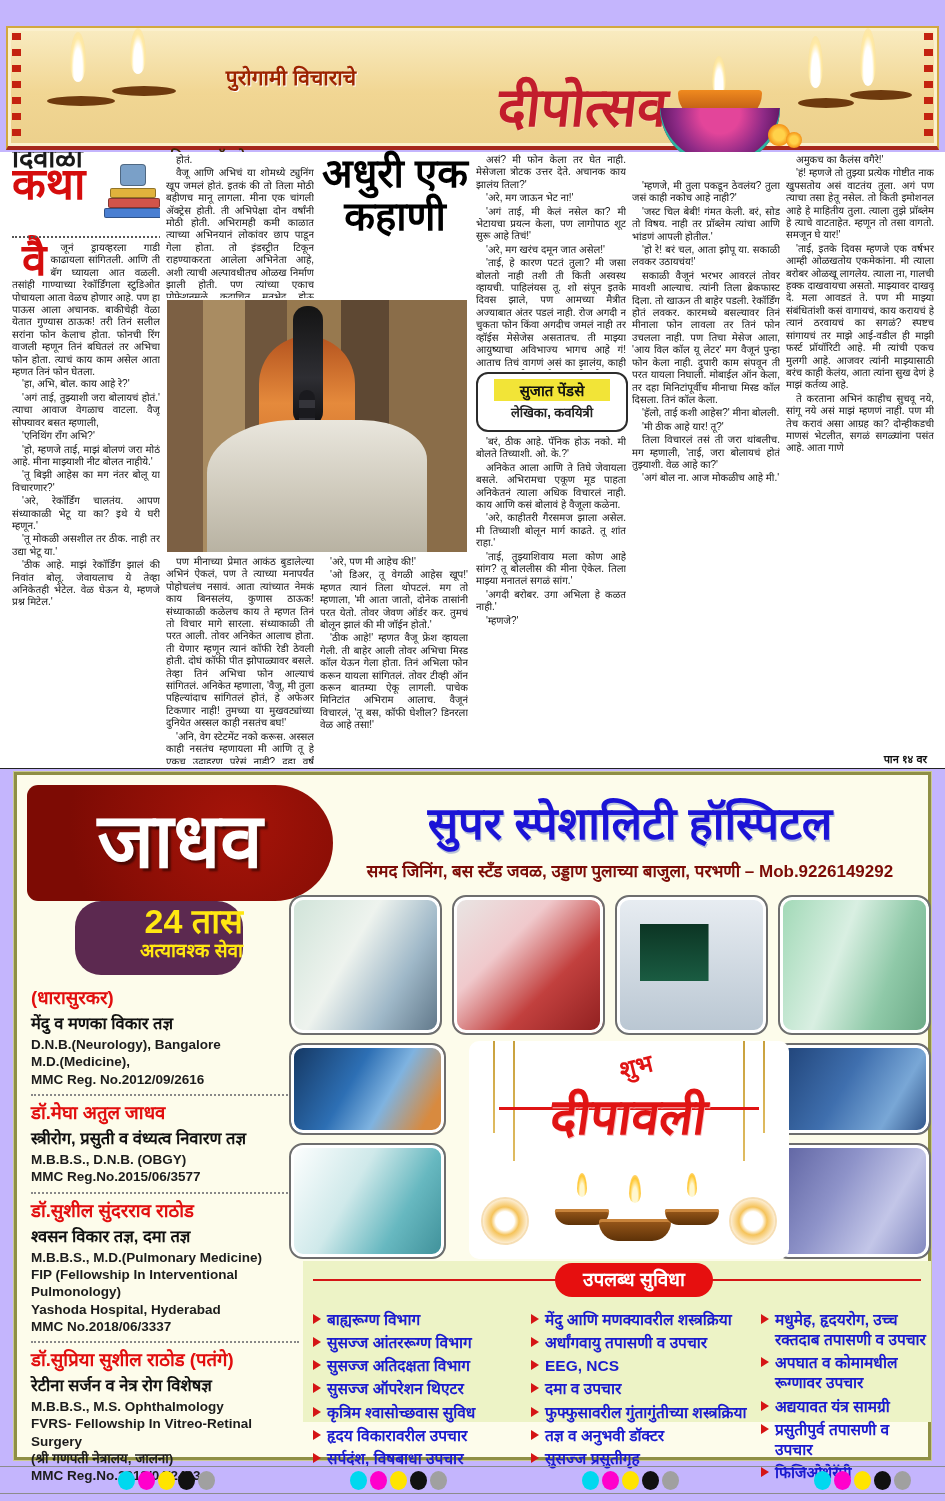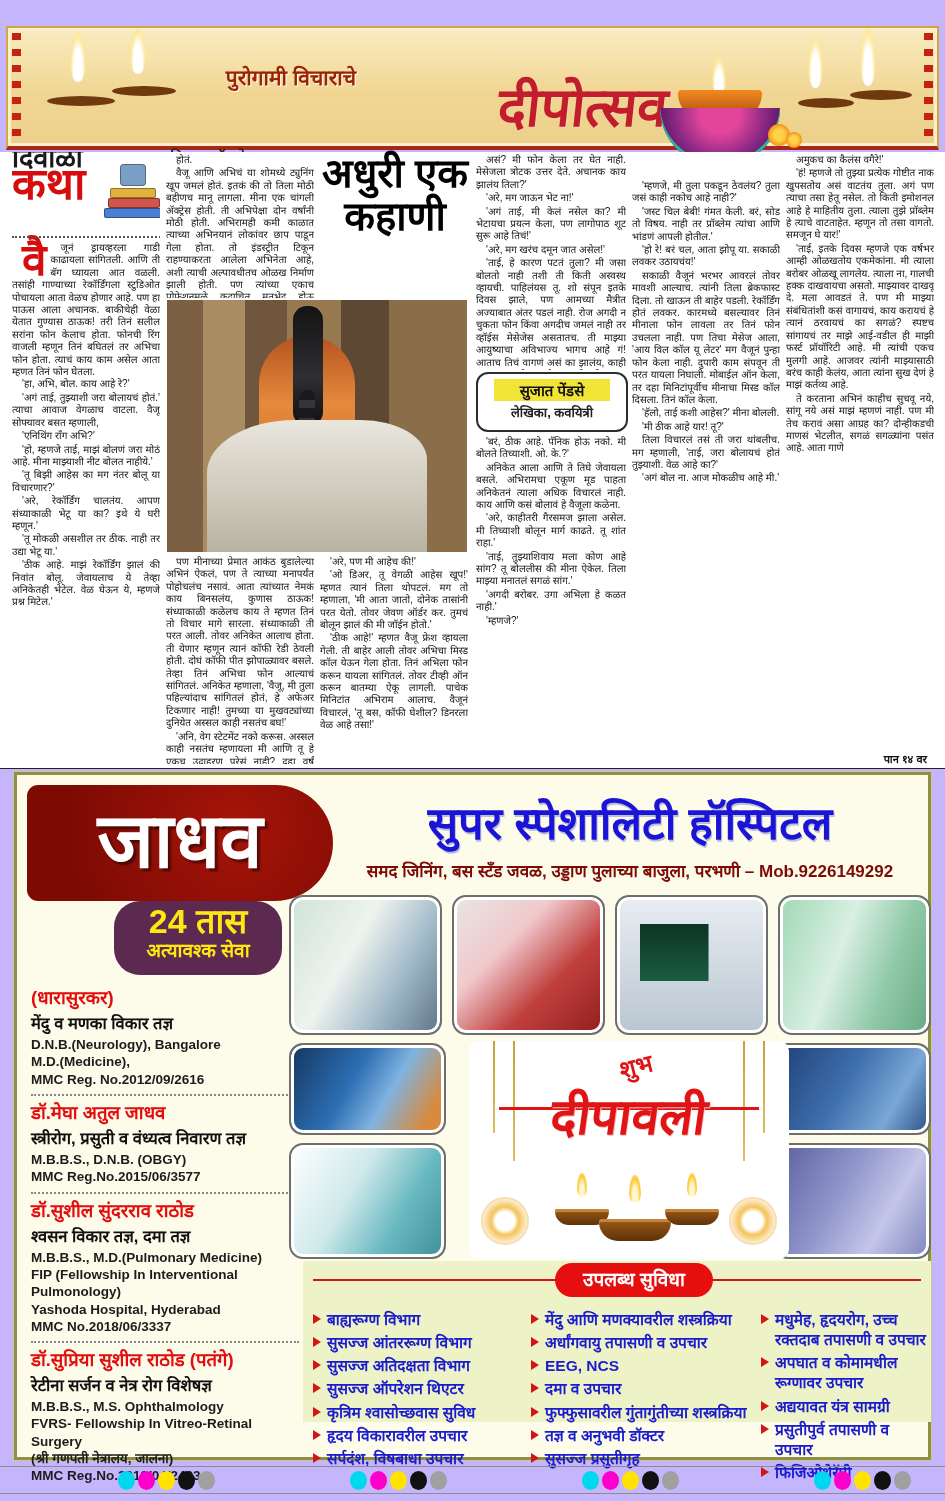--- a/index.html
+++ b/index.html
@@ -68,21 +68,21 @@
     border:3px solid #8f8f45;outline:1px solid #c9c98f;}
   .brand{position:absolute;left:10px;top:10px;width:306px;height:116px;border-radius:18px 95px 95px 18px;
     background:radial-gradient(circle at 68% 35%,#a61409,#7d0b04 75%);
     color:#fff;font-size:76px;font-weight:800;text-align:center;line-height:112px;
     text-shadow:3px 3px 2px rgba(0,0,0,.45);}
   .adtitle{position:absolute;left:318px;top:16px;width:590px;text-align:center;
     font-size:45px;font-weight:800;color:#1b13d6;text-shadow:1px 2px 0 #b9c2d8;}
   .adaddr{position:absolute;left:318px;top:84px;width:590px;text-align:center;
     font-size:17px;font-weight:800;color:#7c0b06;}
   .badge24{position:absolute;left:58px;top:126px;width:168px;height:74px;border-radius:26px;
-    background:#5c2950;text-align:center;color:#ffe712;margin-left:39px;}
+    background:#5c2950;text-align:right;color:#ffe712;}
   .b24a{font-size:34px;font-weight:800;line-height:40px;}
   .b24b{font-size:19px;font-weight:800;line-height:20px;}
   .docs{position:absolute;left:14px;top:206px;width:268px;}
   .doc{border-bottom:2px dotted #888;padding:5px 0 6px 0;}
   .doc:last-child{border-bottom:none;}
   .dname{font-size:18.5px;font-weight:800;color:#e20e0e;line-height:1.25;}
   .dspec{font-size:16.5px;font-weight:700;color:#101010;margin:2px 0;}
   .dq{font-size:13.5px;font-weight:600;color:#1c1c1c;line-height:1.28;}
   .photo{position:absolute;border-radius:14px;border:2px solid #6e6e6e;box-shadow:inset 0 0 0 3px #fff;}
   .greet{position:absolute;left:452px;top:266px;width:320px;height:218px;background:#fff;border-radius:10px;overflow:hidden;}

